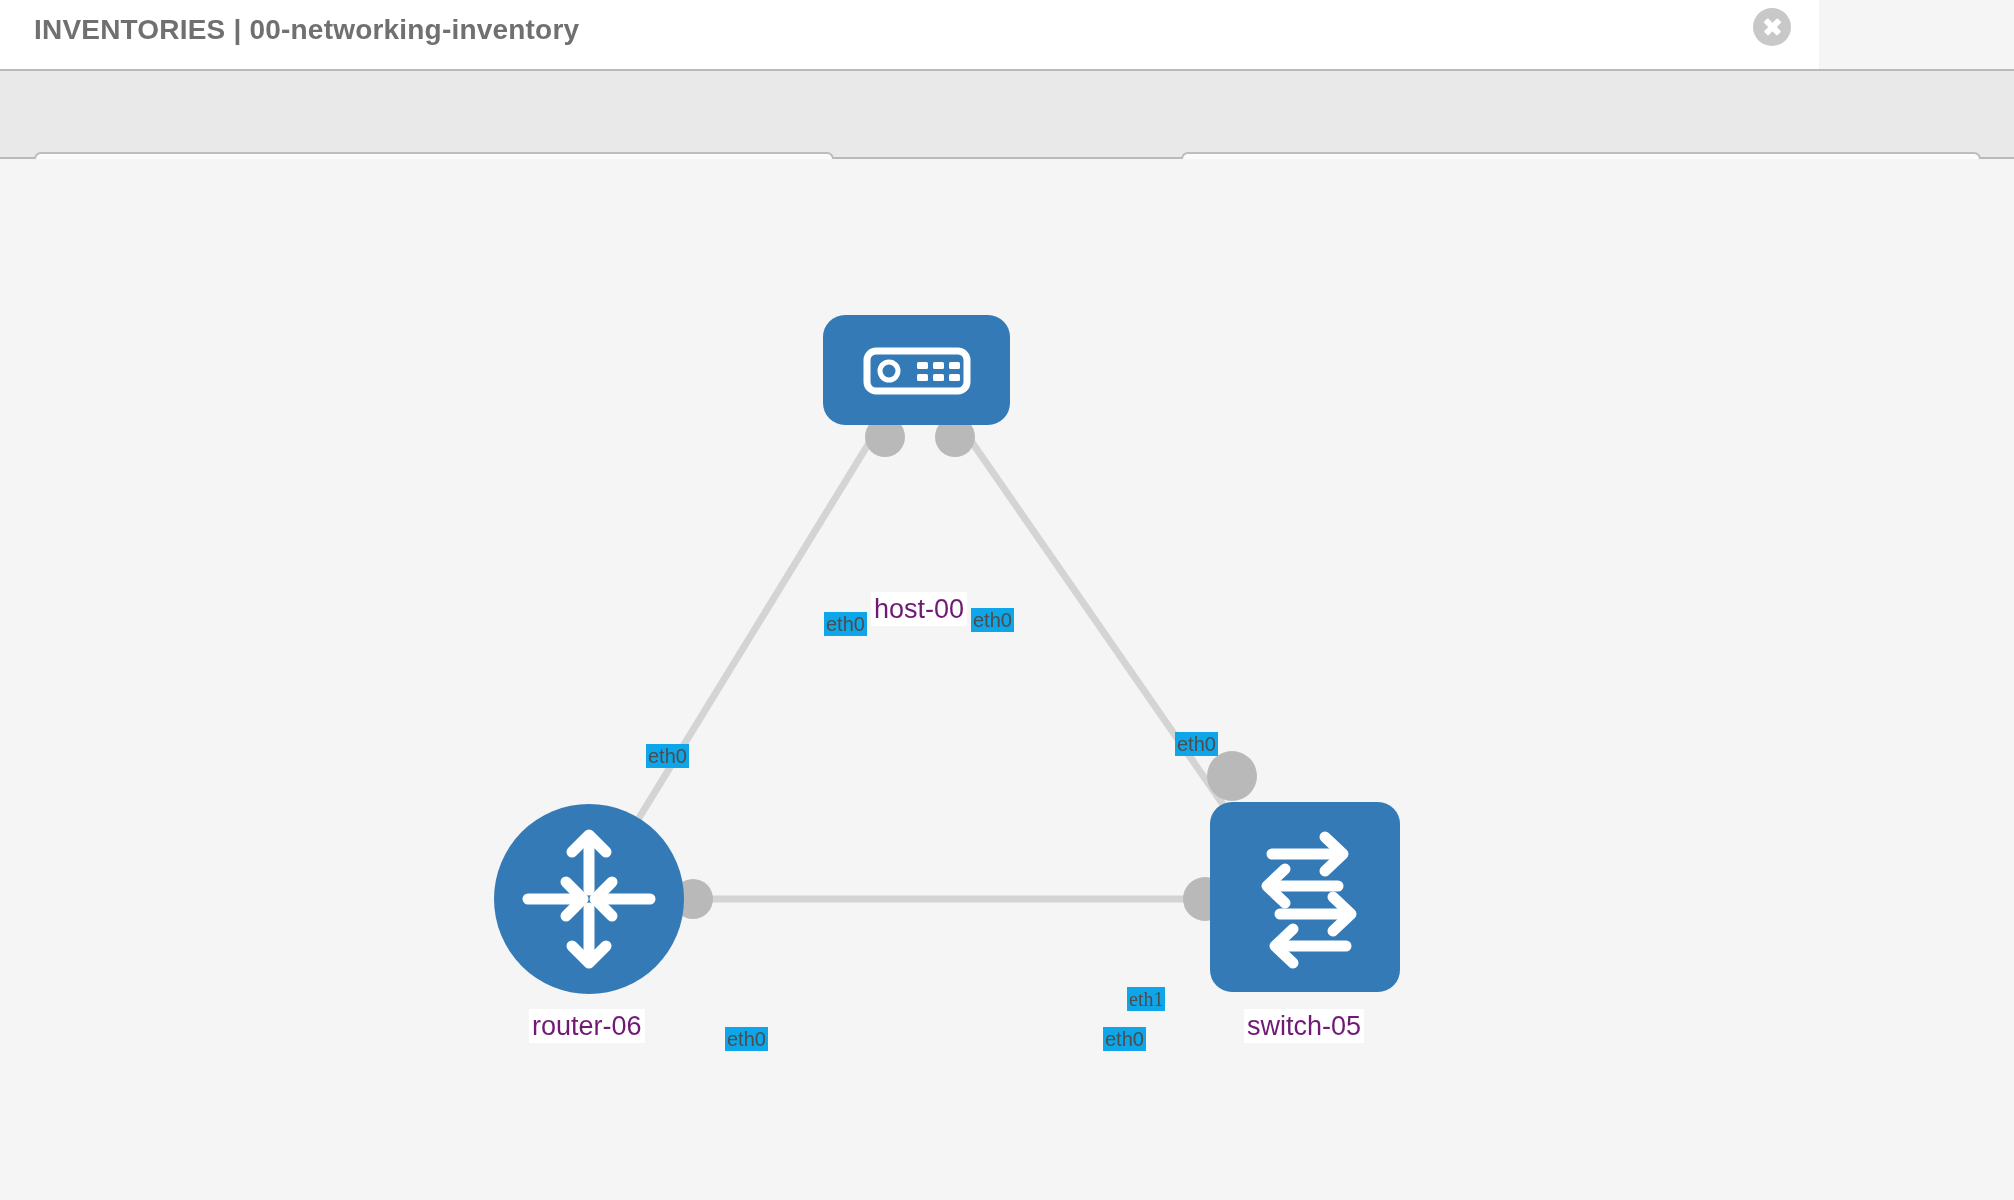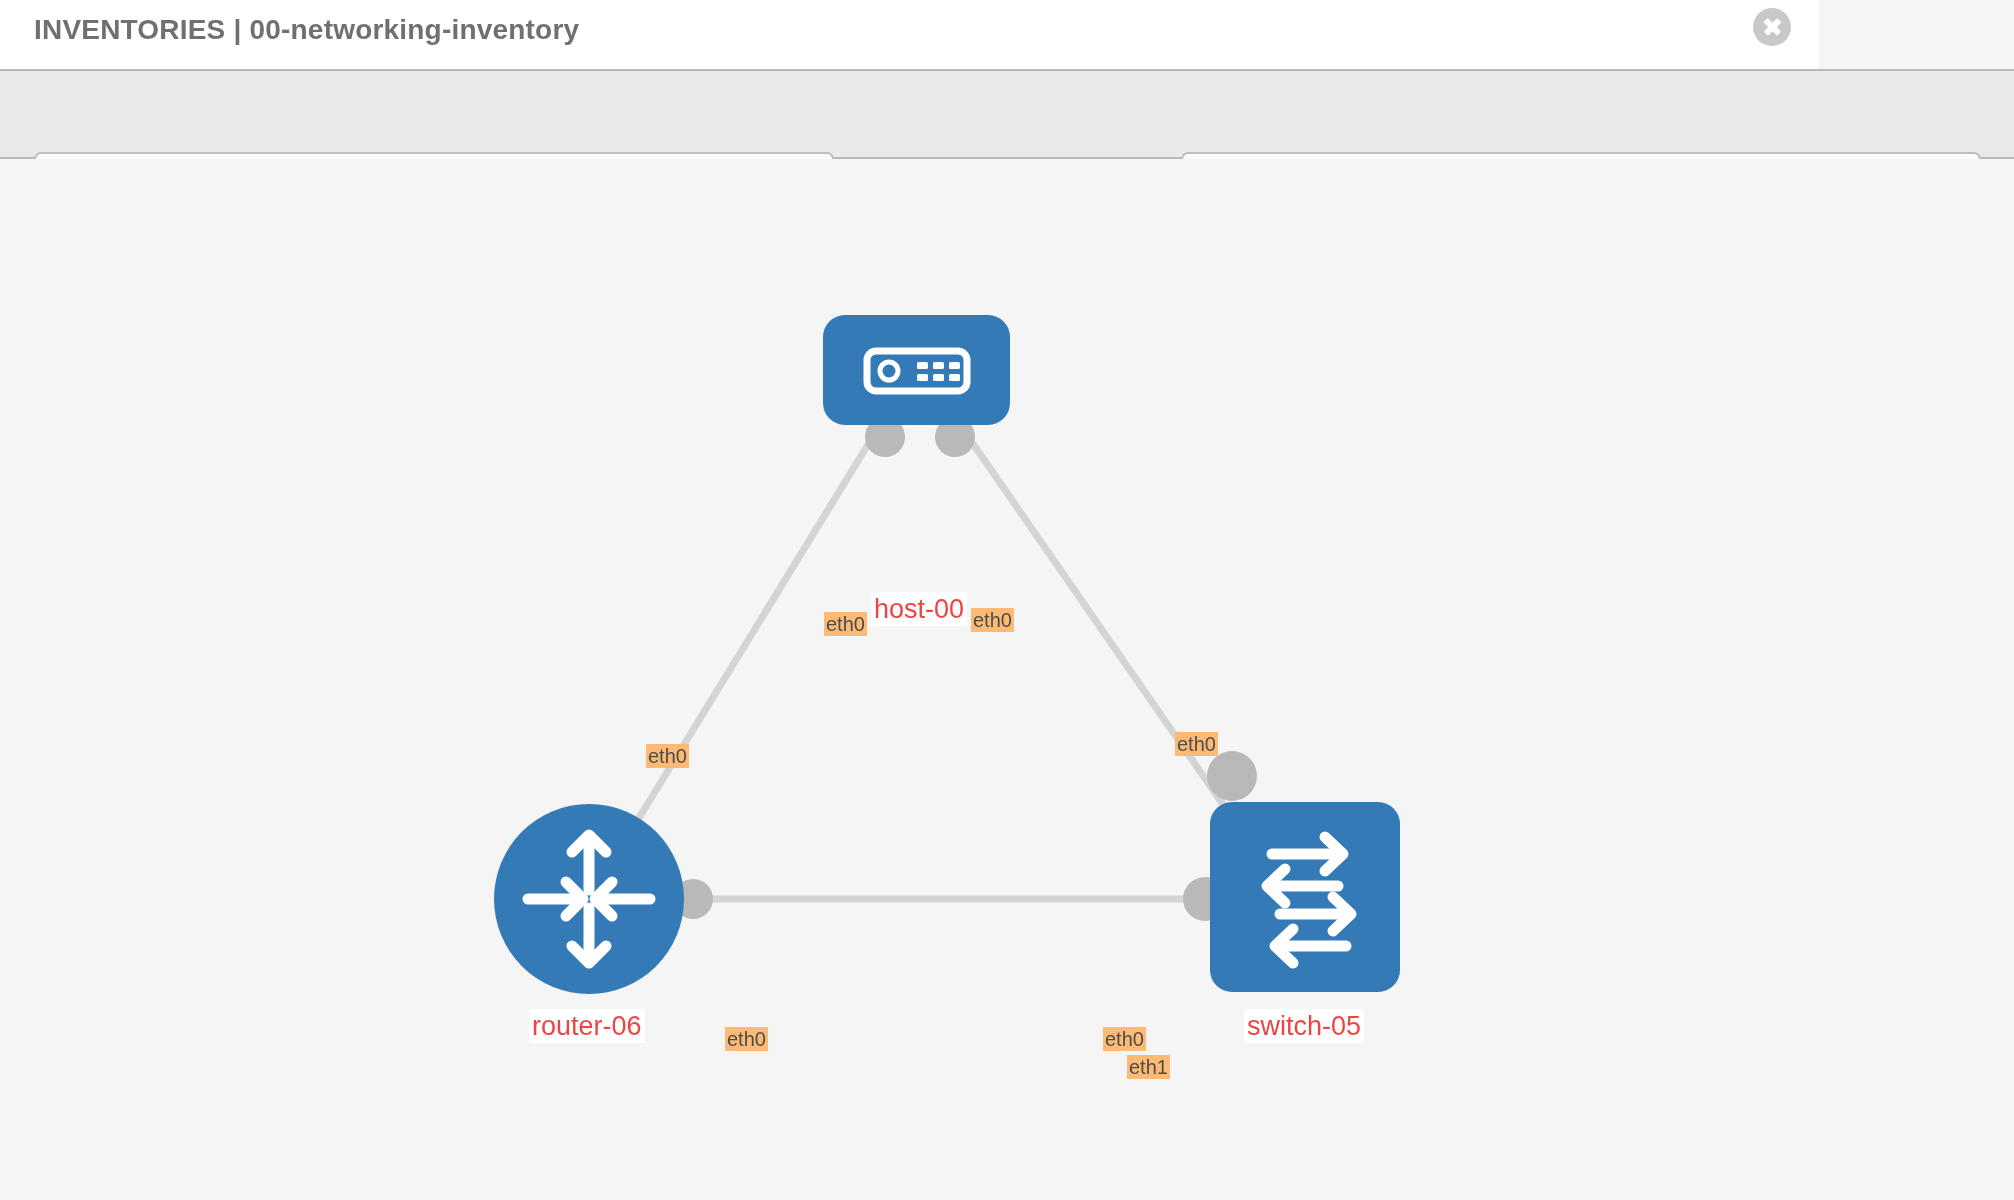--- a/index.html
+++ b/index.html
@@ -123,46 +123,46 @@
     position: absolute;
     background: #337ab7;
   }
   .node-host   { left: 823px; top: 156px; width: 187px; height: 110px; border-radius: 22px; }
   .node-router { left: 494px; top: 645px; width: 190px; height: 190px; border-radius: 50%; }
   .node-switch { left: 1210px; top: 643px; width: 190px; height: 190px; border-radius: 22px; }
 
   .node-label {
     position: absolute;
     background: #ffffff;
-    color: #ef4444;
+    color: #701a75;
     font-size: 27px;
     line-height: 32px;
     padding: 1px 3px;
     white-space: nowrap;
   }
   #label-host   { left: 871px; top: 433px; }
   #label-router { left: 529px; top: 850px; }
   #label-switch { left: 1244px; top: 850px; }
 
   .port-label {
     position: absolute;
-    background: #fdba74;
+    background: #0ea5e9;
     color: #4d4d4d;
     font-size: 20px;
     line-height: 24px;
     padding: 0 2px;
     white-space: nowrap;
   }
   #port-host-left   { left: 824px; top: 453px; }
   #port-host-right  { left: 971px; top: 449px; }
   #port-router-up   { left: 646px; top: 585px; }
   #port-switch-up   { left: 1175px; top: 573px; }
   #port-router-e0   { left: 725px; top: 868px; }
   #port-switch-e0   { left: 1103px; top: 868px; }
-  #port-switch-e1   { left: 1127px; top: 896px; }
+  #port-switch-e1   { left: 1127px; top: 828px; font-family: Liberation Serif, serif; }
 </style>
 </head>
 <body>
 
 <div id="app">
 
   <div class="header">
     <div class="header-title">INVENTORIES | 00-networking-inventory</div>
     <div class="close-button">
       <div class="x-bar a"></div>

